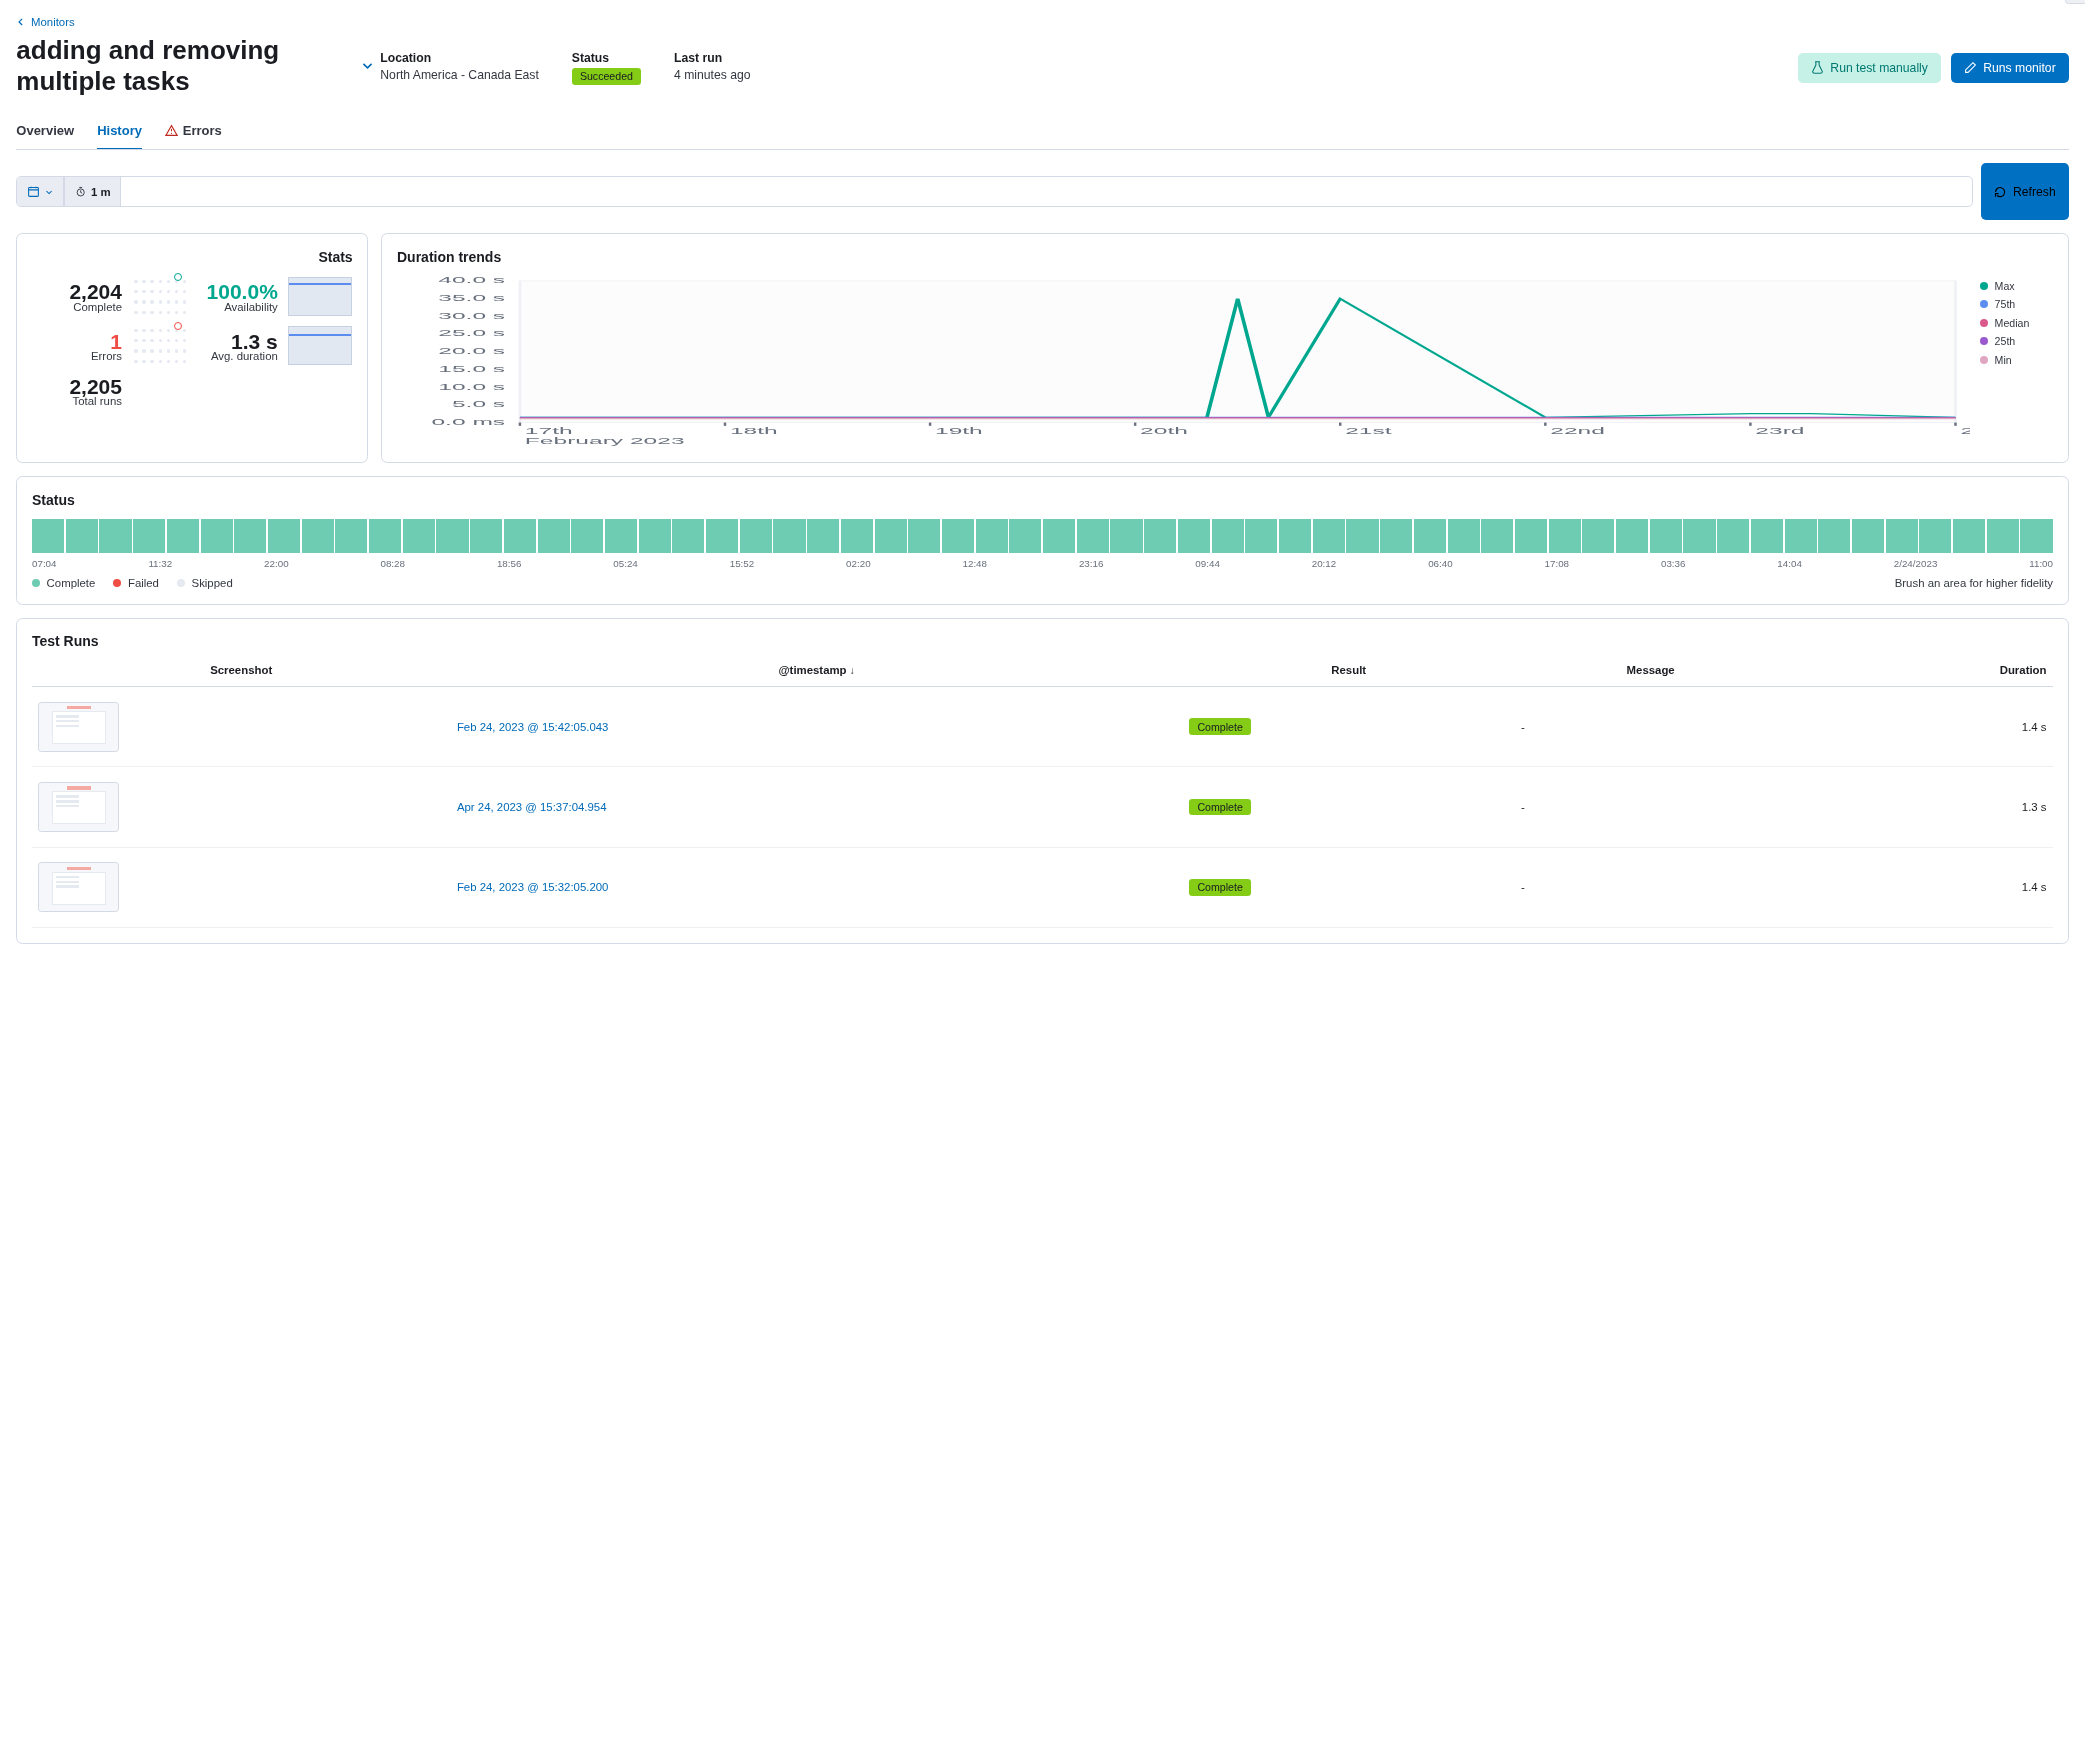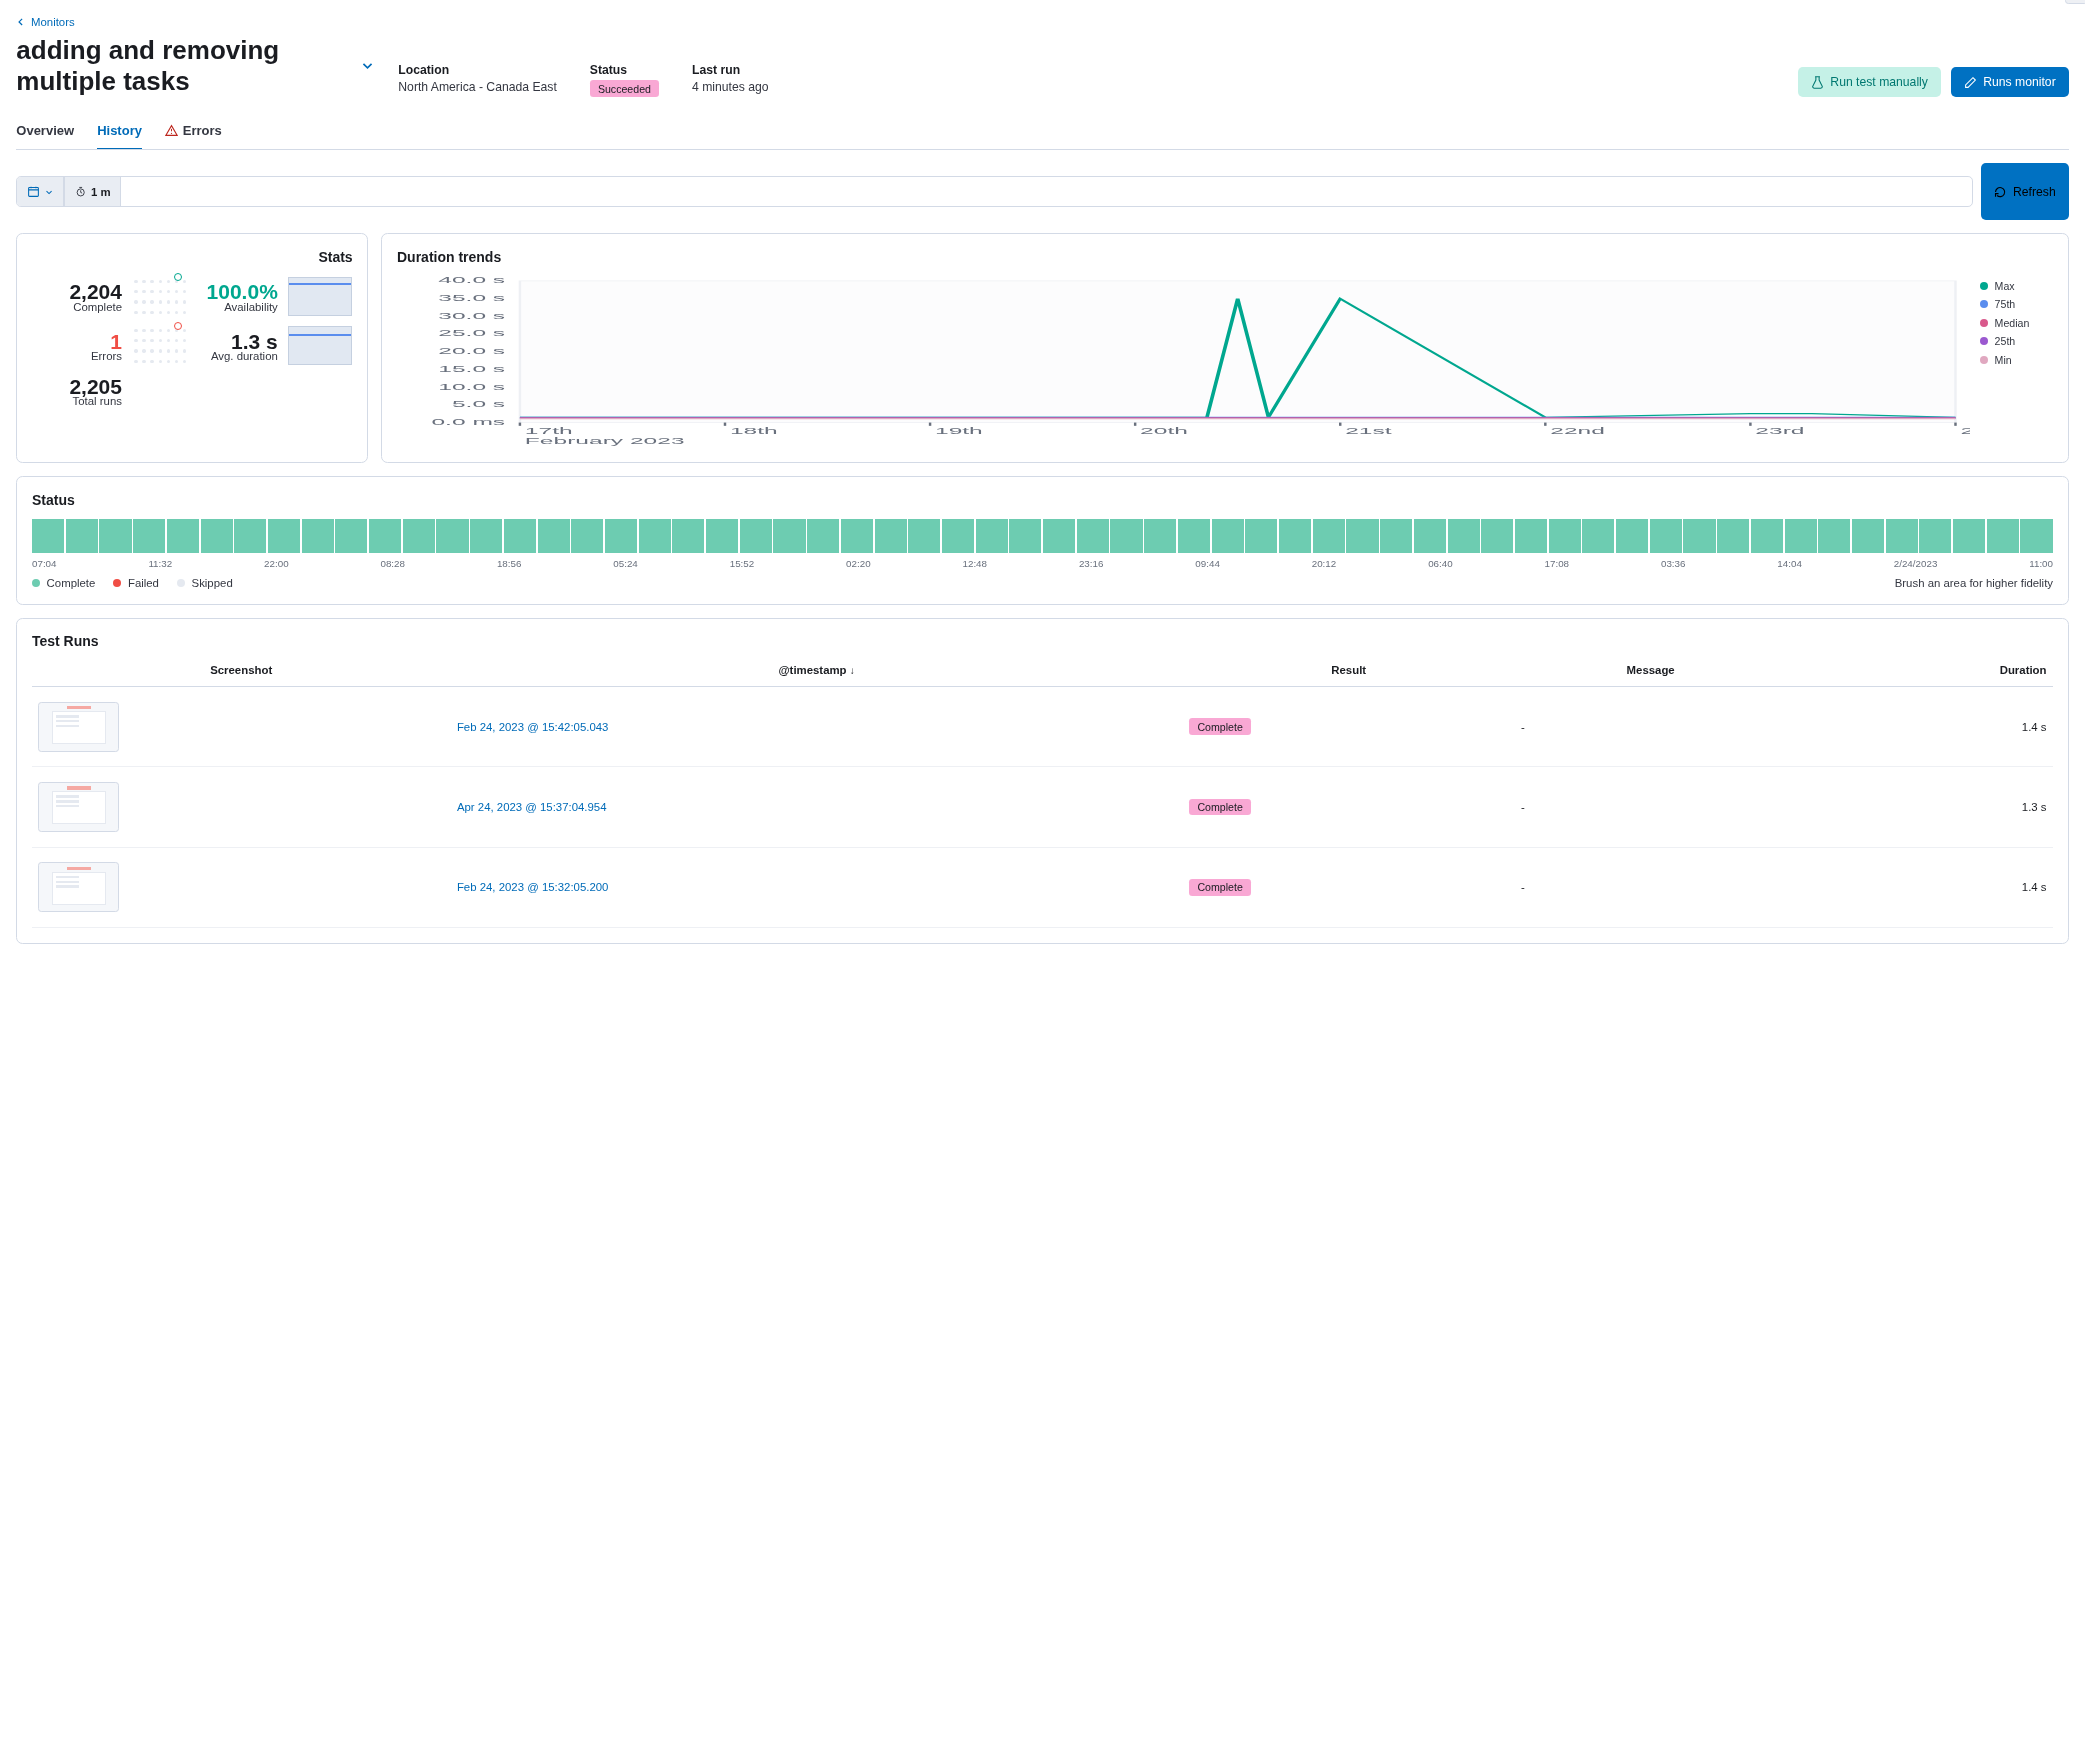--- a/index.html
+++ b/index.html
@@ -6,29 +6,29 @@
 body {
   font-family: -apple-system, BlinkMacSystemFont, "Segoe UI", Helvetica, Arial, sans-serif;
   background: #fff;
   color: #1a1c21;
   font-size: 11.4px;
   padding: 16.3px;
 }
 a { color: #006bb8; text-decoration: none; }
 .breadcrumb { display: flex; align-items: center; gap: 4.9px; color: #006bb8; font-weight: 500; margin-bottom: 6.5px; }
 .breadcrumb svg { width: 9.8px; height: 9.8px; }
-.header-row { display: flex; align-items: flex-end; gap: 24px; margin-bottom: 7px; }
+.header-row { display: flex; align-items: center; gap: 6px; margin-bottom: 7px; }
 .page-title { font-size: 26px; font-weight: 700; line-height: 1.2; max-width: 342px; }
 .title-wrap { display: flex; align-items: center; gap: 13px; flex: 0 0 358px; }
 .chev-down { color: #006bb8; cursor: pointer; }
 .meta-group { display: flex; gap: 33px; align-items: flex-start; flex: 1; padding-top: 3.3px; }
 .meta-block { display: flex; flex-direction: column; gap: 3.3px; }
 .meta-label { font-weight: 700; font-size: 12.2px; }
 .meta-value { font-size: 12.2px; color: #343741; }
-.badge-success { background: #f9a8d4; color: #1a1c21; padding: 2.4px 8.1px; border-radius: 3.3px; font-weight: 500; font-size: 10.6px; display: inline-block; }
+.badge-success { background: #84cc16; color: #1a1c21; padding: 2.4px 8.1px; border-radius: 3.3px; font-weight: 500; font-size: 10.6px; display: inline-block; }
 .btn { display: inline-flex; align-items: center; gap: 6.5px; padding: 8.1px 13px; border-radius: 4.9px; font-weight: 500; font-size: 12.2px; border: none; cursor: pointer; white-space: nowrap; }
 .btn-teal { background: #c5f1e7; color: #007871; }
 .btn-primary { background: #0071c2; color: #fff; }
 .btn-primary svg, .btn-teal svg { width: 13px; height: 13px; }
 .header-actions { display: flex; gap: 9.8px; align-items: flex-start; padding-top: 3.3px; }
 
 .tabs { display: flex; gap: 23px; border-bottom: 0.8px solid #d3dae6; margin-top: 16.3px; }
 .tab { display: flex; align-items: center; gap: 4.9px; padding: 9.8px 0; font-weight: 700; font-size: 13px; color: #343741; cursor: pointer; border-bottom: 1.6px solid transparent; }
 .tab.active { color: #006bb8; border-bottom-color: #006bb8; }
 .tab-errors svg { width: 13px; height: 13px; color: #bd271e; }

